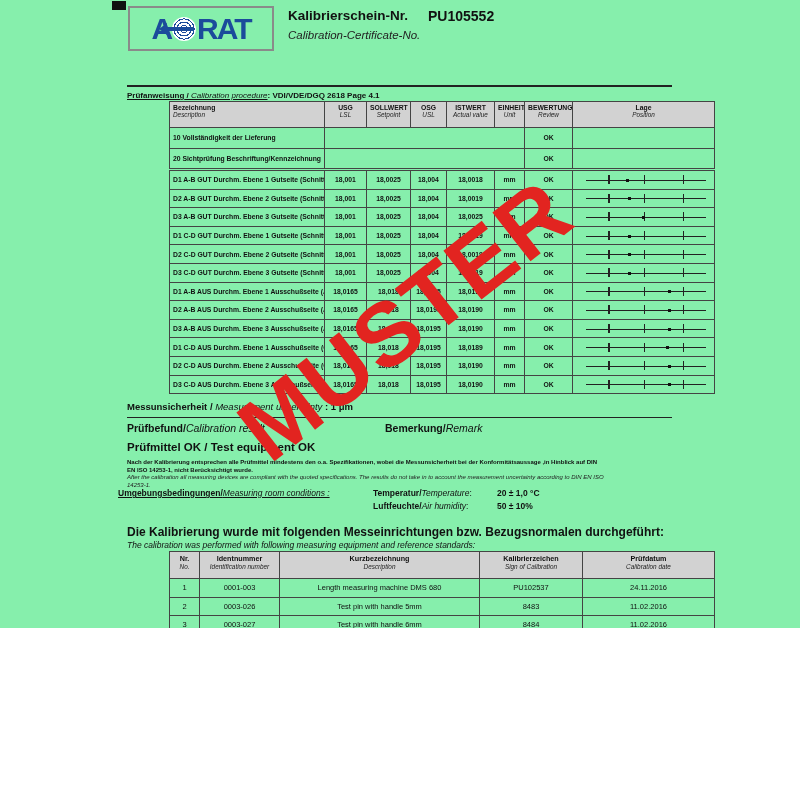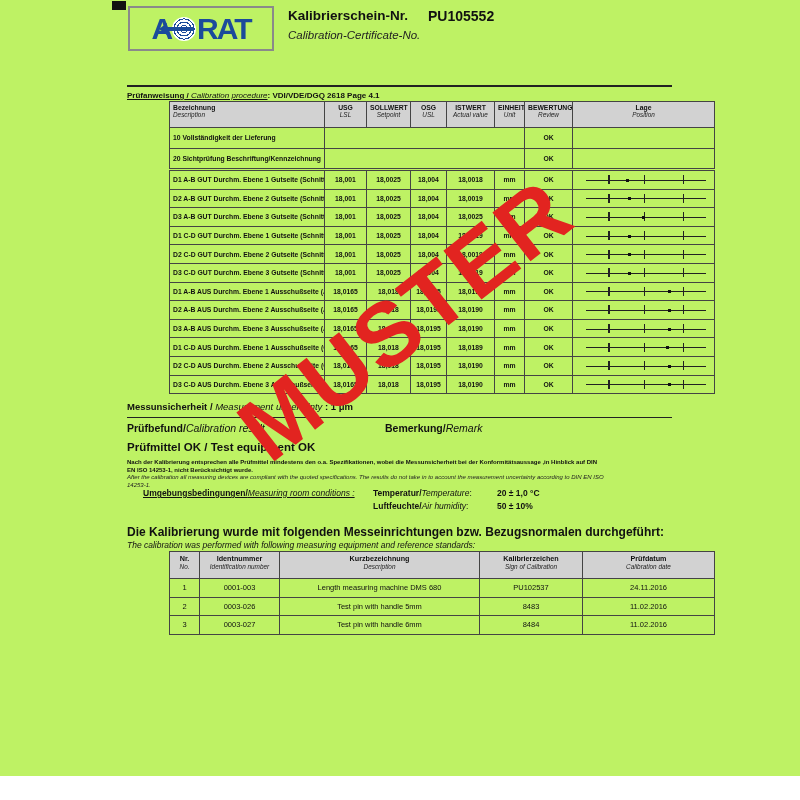--- a/index.html
+++ b/index.html
@@ -1,16 +1,16 @@
 <!DOCTYPE html>
 <html><head>
 <meta charset="utf-8">
 <style>
   html,body{margin:0;padding:0;background:#fff;}
-  .page{position:relative;width:800px;height:776px;background:#bef264;overflow:hidden;
+  .page{position:relative;width:800px;height:628px;background:#86efac;overflow:hidden;
         font-family:"Liberation Sans",sans-serif;color:#111;}
   .abs{position:absolute;}
   
   .black-mark{left:112px;top:1px;width:14px;height:9px;background:#111;}
   .logo-box{left:128px;top:6px;width:142px;height:41px;border:2px solid #8a8a8a;
             display:flex;align-items:center;justify-content:center;gap:1px;}
   .logo-a,.logo-rat{font-weight:800;font-size:30px;letter-spacing:-2px;line-height:1;}
   .logo-fp{position:relative;width:24px;height:24px;border-radius:50%;flex:0 0 auto;
            background:repeating-radial-gradient(circle at 50% 50%, #1b4b9b 0 1px, #fff 1px 3.2px);}
   .logo-fp::before{content:"";position:absolute;left:-8px;top:10px;width:30px;height:4px;background:#1b4b9b;}
@@ -48,21 +48,21 @@
   
   .uncert{left:127px;top:401px;font-size:9.5px;}
   .uncert .b{font-weight:700;} .uncert .i{font-style:italic;}
   .rule2{left:127px;top:417px;width:545px;border-top:1.5px solid #222;height:0;}
   .result-de{left:127px;top:422px;font-size:10.5px;}
   .result-remark{left:385px;top:422px;font-size:10.5px;}
   .lbl-b{font-weight:700;} .lbl-i{font-style:italic;}
   .verdict{left:127px;top:441px;font-size:11.5px;font-weight:700;}
   .disclaimer{left:127px;top:459px;width:478px;font-size:6px;line-height:7.6px;}
   .disc-de{font-weight:700;} .disc-en{font-style:italic;color:#222;}
-  .cond-label{left:143px;top:488px;font-size:8.5px;text-decoration:underline;}
+  .cond-label{left:118px;top:488px;font-size:8.5px;text-decoration:underline;}
   .cond-t-label{left:373px;top:488px;font-size:8.5px;}
   .cond-t-value{left:497px;top:488px;font-size:8.5px;font-weight:700;}
   .cond-h-label{left:373px;top:501px;font-size:8.5px;}
   .cond-h-value{left:497px;top:501px;font-size:8.5px;font-weight:700;}
   .equip-intro-de{left:127px;top:525px;font-size:12px;font-weight:700;}
   .equip-intro-en{left:127px;top:540px;font-size:8.5px;font-style:italic;}
   .t3{left:127px;top:551px;width:545px;}
   .t3 th{height:24px;font-size:7.2px;}
   .t3 td{height:17.5px;font-size:7.5px;text-align:center;}
   

